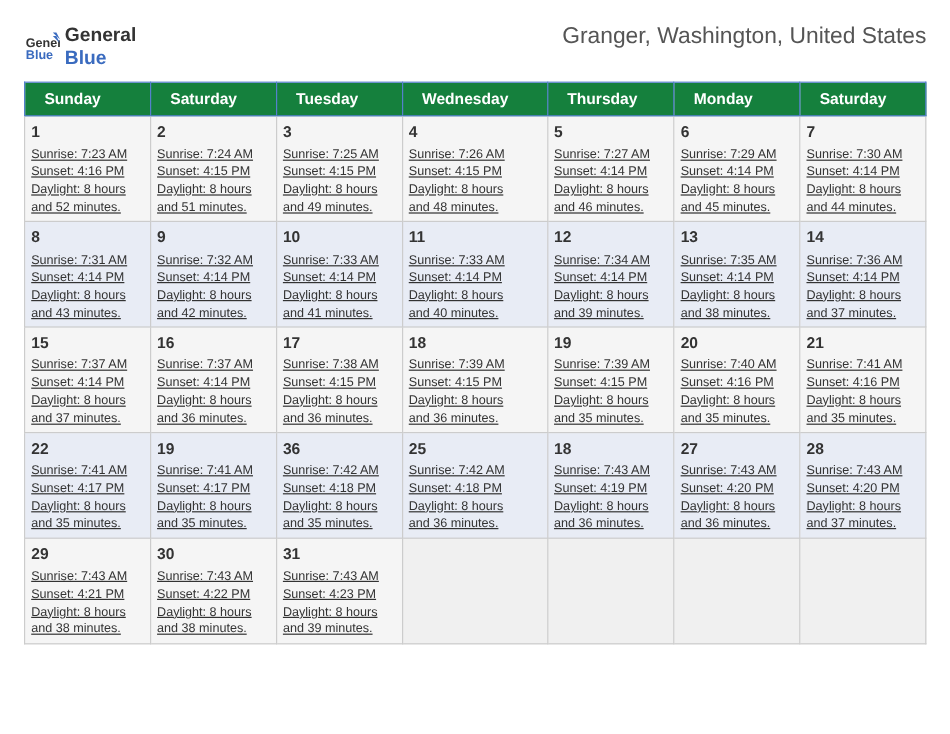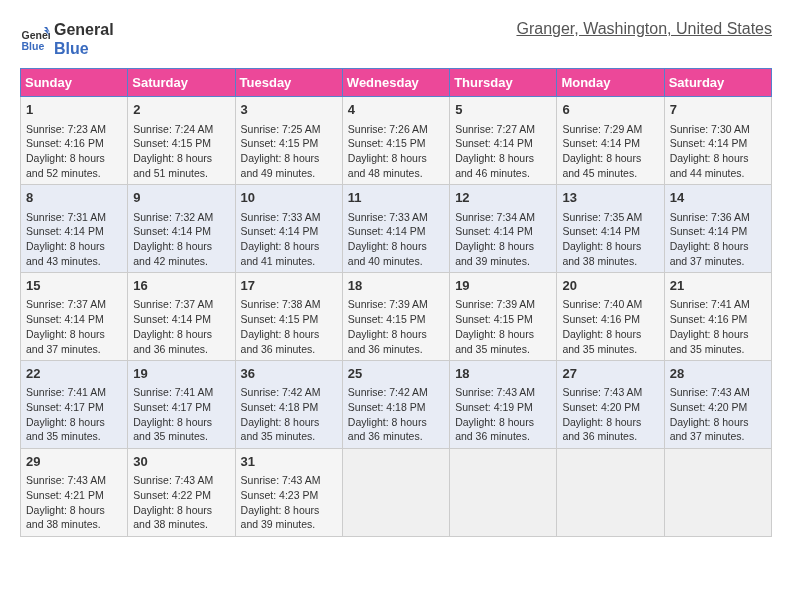--- a/index.html
+++ b/index.html
@@ -27,33 +27,32 @@
     }
     .title-section {
       text-align: right;
     }
     .month-title {
       font-size: 36px;
       font-weight: bold;
       color: #333;
     }
     .location-title {
-      font-size: 16px;
+      font-size: 19px;
       color: #555;
-      text-decoration: underline;
     }
     table {
       width: 100%;
       border-collapse: collapse;
       font-size: 11px;
     }
     thead th {
-      background-color: #ec4899;
+      background-color: #15803d;
       color: #fff;
-      padding: 6px 4px;
+      padding: 6px 16px;
       text-align: left;
       font-size: 13px;
       font-weight: bold;
       border: 1px solid #5580cc;
     }
     tbody td {
       border: 1px solid #ccc;
       padding: 4px 5px;
       vertical-align: top;
       min-height: 70px;
@@ -69,20 +68,21 @@
     }
     .day-num {
       font-size: 13px;
       font-weight: bold;
       display: block;
       margin-bottom: 2px;
     }
     .cell-content {
       font-size: 10.5px;
       color: #333;
+      text-decoration: underline;
     }
     td.empty {
       background-color: #f0f0f0 !important;
     }
   </style>
 </head>
 <body>
 
 <div class="header-section">
   <div class="logo">

